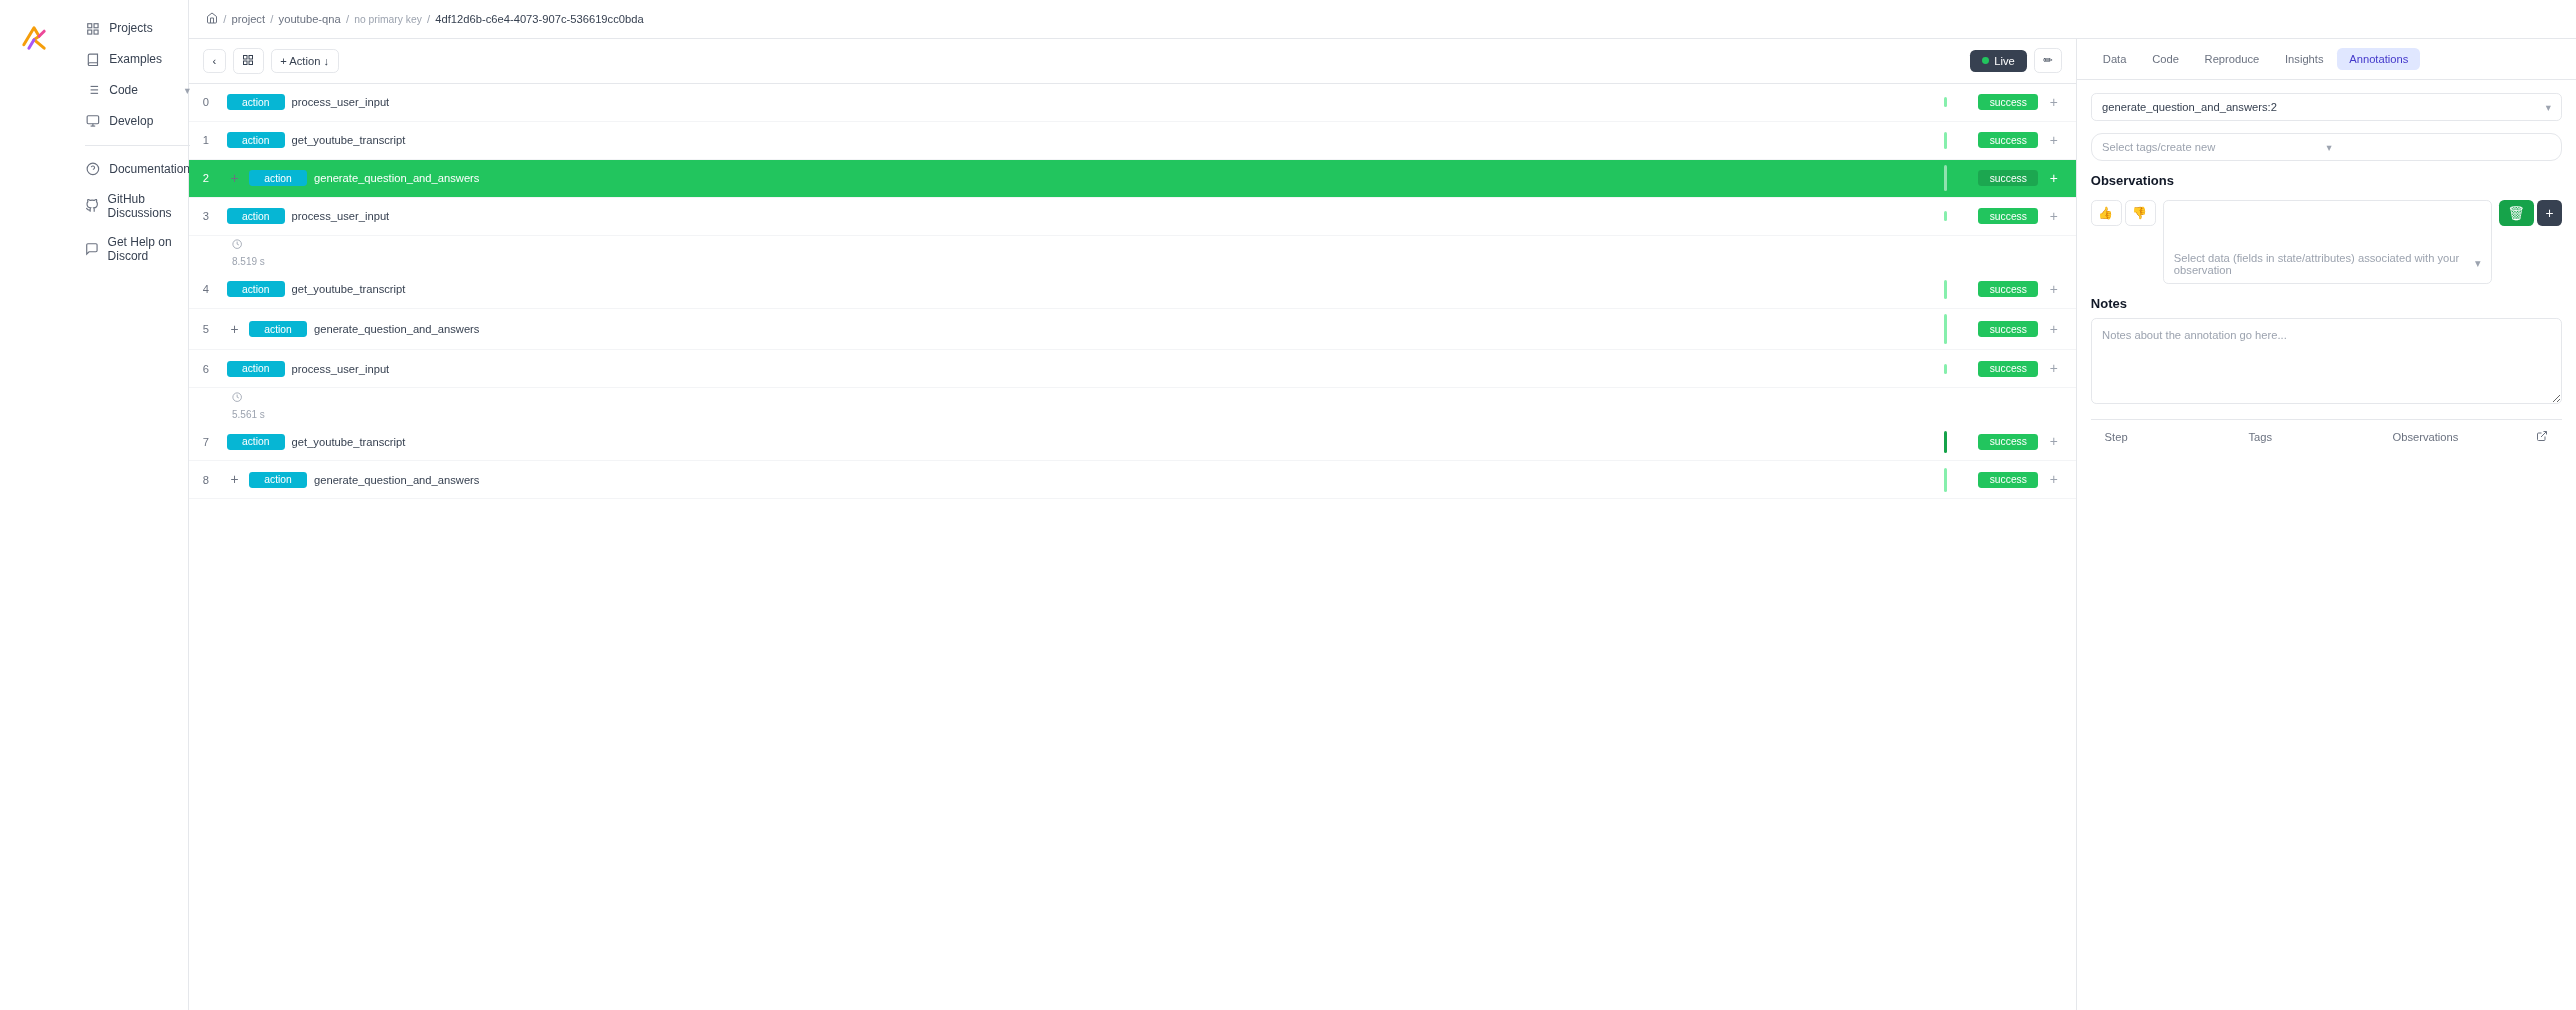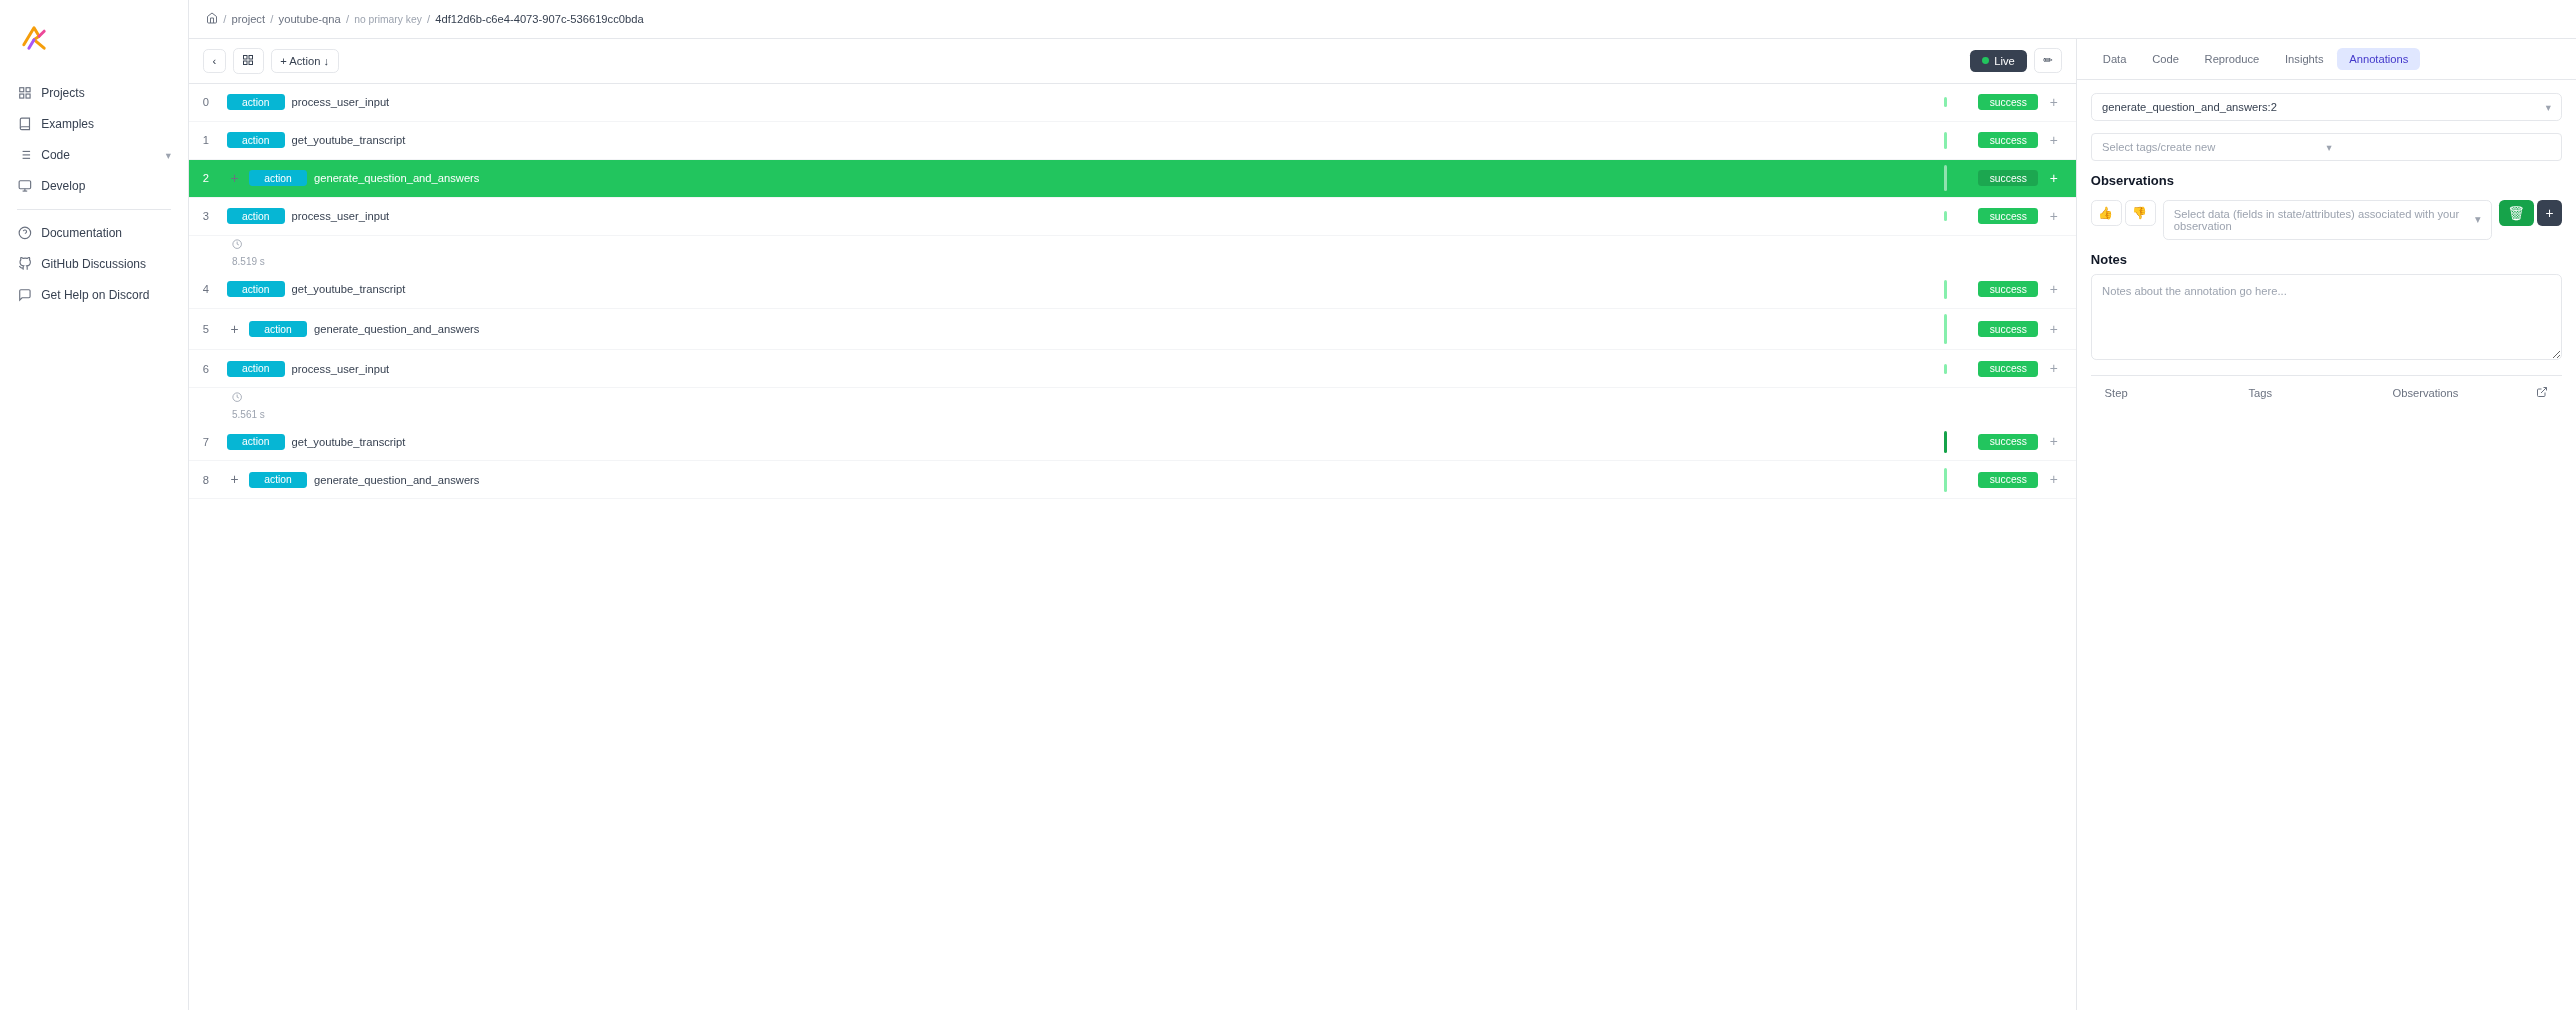--- a/index.html
+++ b/index.html
@@ -5,22 +5,23 @@
     * { box-sizing: border-box; margin: 0; padding: 0; }
     body { font-family: -apple-system, BlinkMacSystemFont, 'Segoe UI', sans-serif; background: #fff; display: flex; height: 100vh; overflow: hidden; }
 
     
     .sidebar {
       width: 189px;
       min-width: 189px;
       background: #fff;
       border-right: 0.9px solid #e5e7eb;
       display: flex;
-      flex-direction: column;
+      flex-direction: row;
       padding: 13.8px 0;
+      justify-content: space-between;
     }
     .sidebar-logo {
       padding: 6.9px 17px 20.6px;
     }
     .logo-icon {
       width: 34px;
       height: 34px;
     }
     .sidebar-nav {
       display: flex;
@@ -283,21 +284,21 @@
       appearance: none;
     }
     .select-chevron {
       color: #9ca3af;
       font-size: 10.3px;
     }
     .select-box {
       display: flex;
       align-items: center;
       border: 0.9px solid #e5e7eb;
-      border-radius: 4px;
+      border-radius: 11px;
       padding: 6.9px 10.3px;
       background: #fff;
       font-size: 11.2px;
       color: #9ca3af;
     }
     .select-box span { flex: 1; }
 
     .section-label {
       font-size: 13px;
       font-weight: 600;
@@ -705,21 +706,21 @@
         <div>
           <div class="section-label">Observations</div>
         </div>
 
         <div class="obs-row">
           <div class="thumb-btns">
             <button class="thumb-btn up">👍</button>
             <button class="thumb-btn down">👎</button>
           </div>
           <div class="obs-select">
-            <span style="display:flex;align-items:center;justify-content:space-between;">
+            <span style="display:flex;align-items:center;justify-content:space-between;margin-top:44px;">
               <span style="font-size:11.2px;color:#9ca3af;">Select data (fields in state/attributes) associated with your observation</span>
               <span style="color:#9ca3af;margin-left:6.9px;">▾</span>
             </span>
           </div>
           <div class="obs-actions">
             <button class="obs-action-btn delete">🗑</button>
             <button class="obs-action-btn add">+</button>
           </div>
         </div>
 

